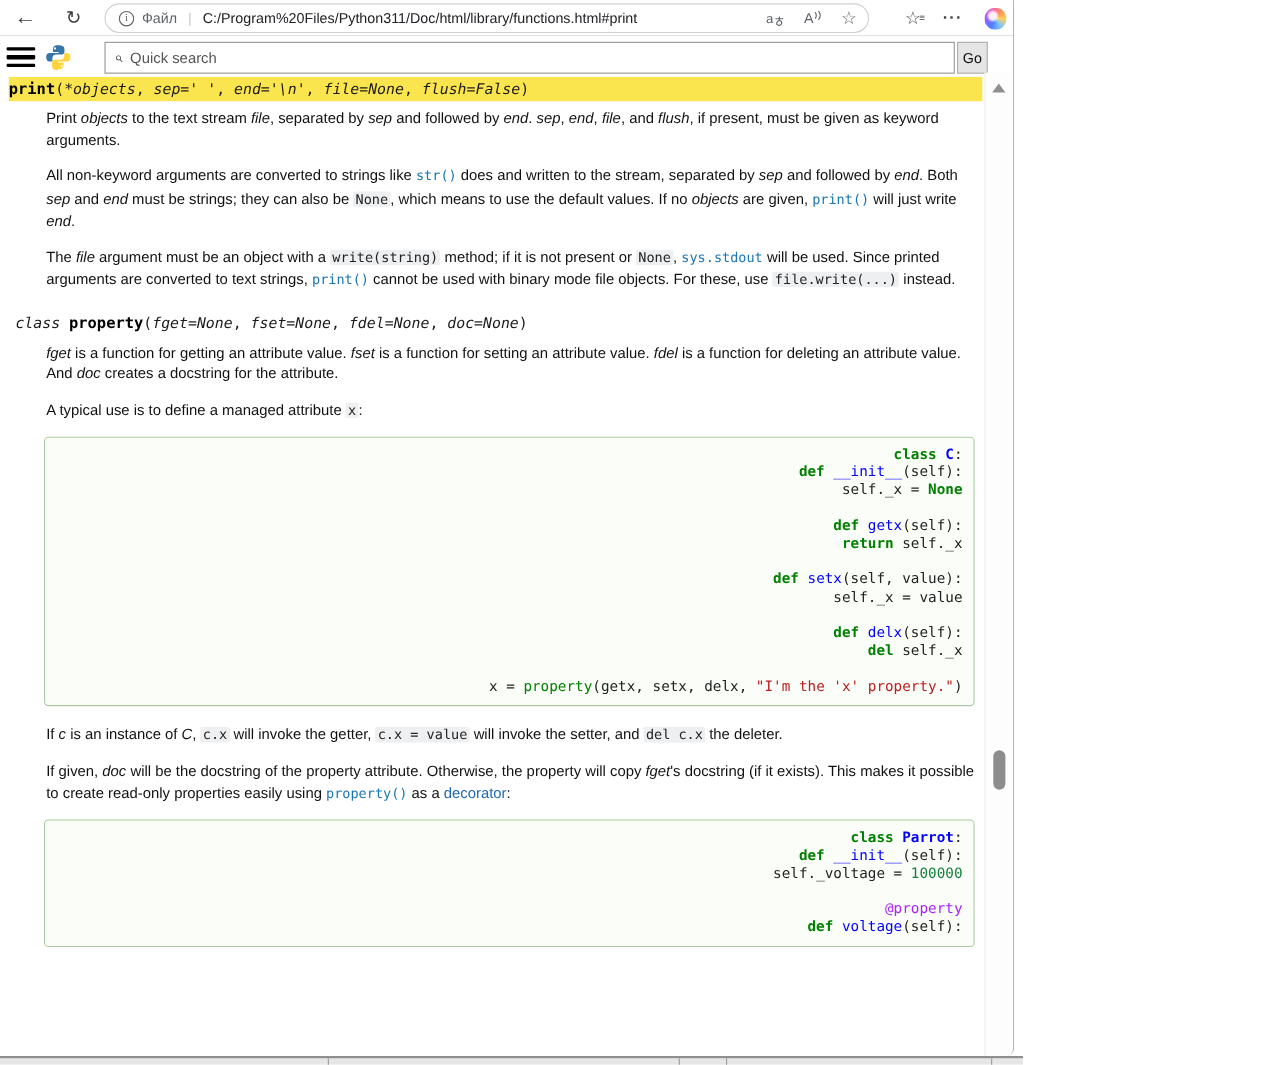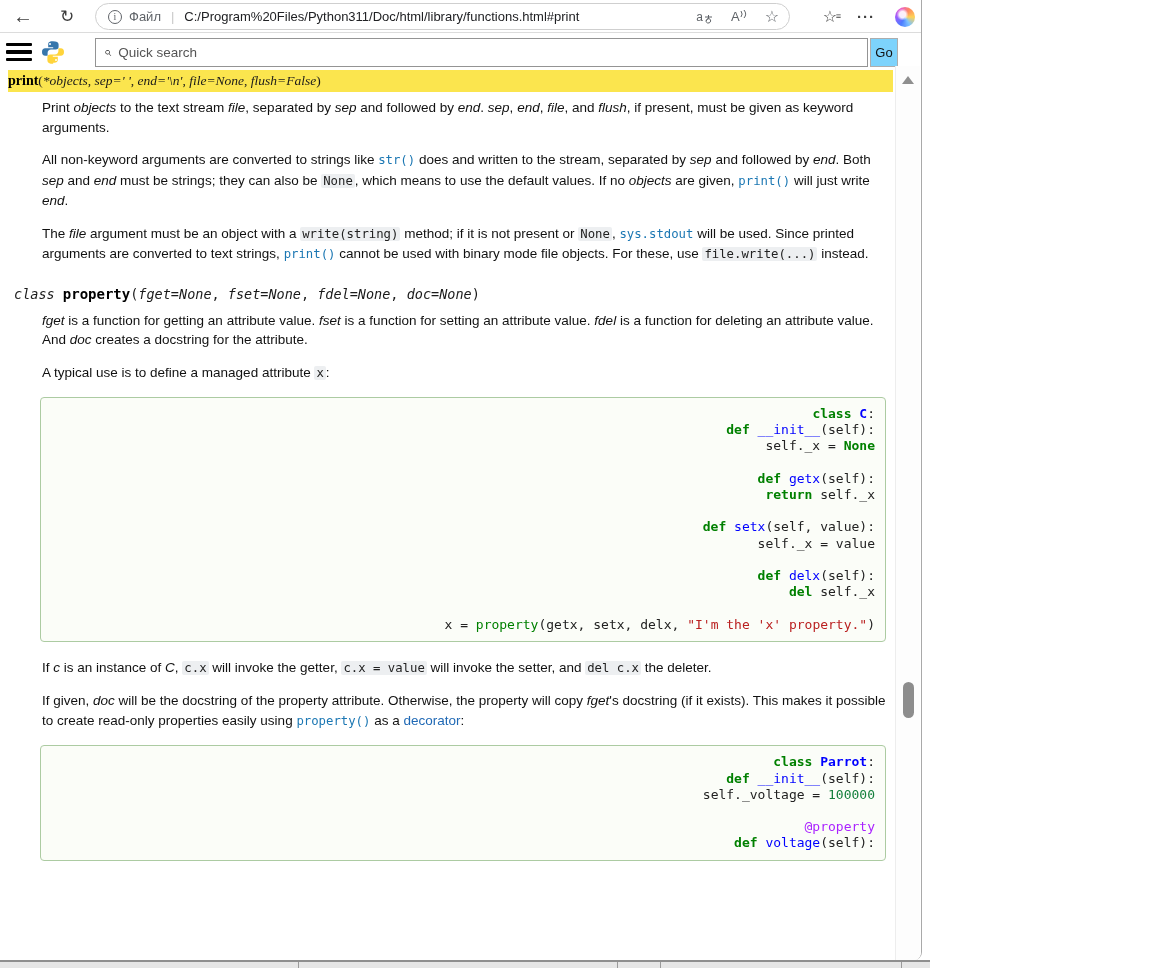--- a/index.html
+++ b/index.html
@@ -47,27 +47,27 @@
   .hamburger { width:26px; margin-left:6px; display:flex; flex-direction:column; gap:4px; }
   .hamburger i { display:block; height:3.2px; background:#000; border-radius:1px; }
   .pylogo { width:24px; height:24px; margin-left:9px; flex:0 0 auto; }
   .searchbox { margin-left:30px; width:773px; height:29px; border:1px solid #949494;
                background:#fff; display:flex; align-items:center; padding:0 8px; }
   .searchbox input { border:none; outline:none; width:100%; font-size:13.5px;
                      font-family:"Liberation Sans", sans-serif; color:#222; }
   .searchbox input::placeholder { color:#555; }
   .mag-ic { font-size:13px; color:#111; margin-right:7px; transform:scaleX(-1); }
   .go-btn { margin-left:2px; width:28px; height:29px; border:1px solid #adadad;
-            background:#7dd3fc; font-size:13px; color:#111; text-align:center; line-height:27px; }
+            background:#e5e5e5; font-size:13px; color:#111; text-align:center; line-height:27px; }
 
   
   .doc { padding-left:8px; width:893px; }
   .sig { font-family:"DejaVu Sans Mono", monospace; font-size:13.5px; padding:3px 0 3px 0;
          white-space:nowrap; }
-  .sig.hl { background:#fbe54e; margin:1px 0 2px; padding-left:0;font-family:Liberation Serif, serif; }
+  .sig.hl { background:#fbe54e; margin:1px 0 2px; padding-left:0; }
   .sig2 { margin-top:18px; margin-left:6px; }
   .r-sn { font-weight:bold; font-size:14px; color:#000; }
   .r-sp { font-style:italic; color:#1a1a1a; }
   .r-sm { color:#1a1a1a; }
   .r-sk { font-style:italic; color:#1a1a1a; }
 
   .block-p { margin:13px 0 13px 34px; line-height:19.5px; font-size:13.5px; max-width:845px; }
   .sig + .block-p { margin-top:6px; }
   .r-i { font-style:italic; }
   .r-c { font-family:"DejaVu Sans Mono", monospace; font-size:12.3px; background:#edeff1;

